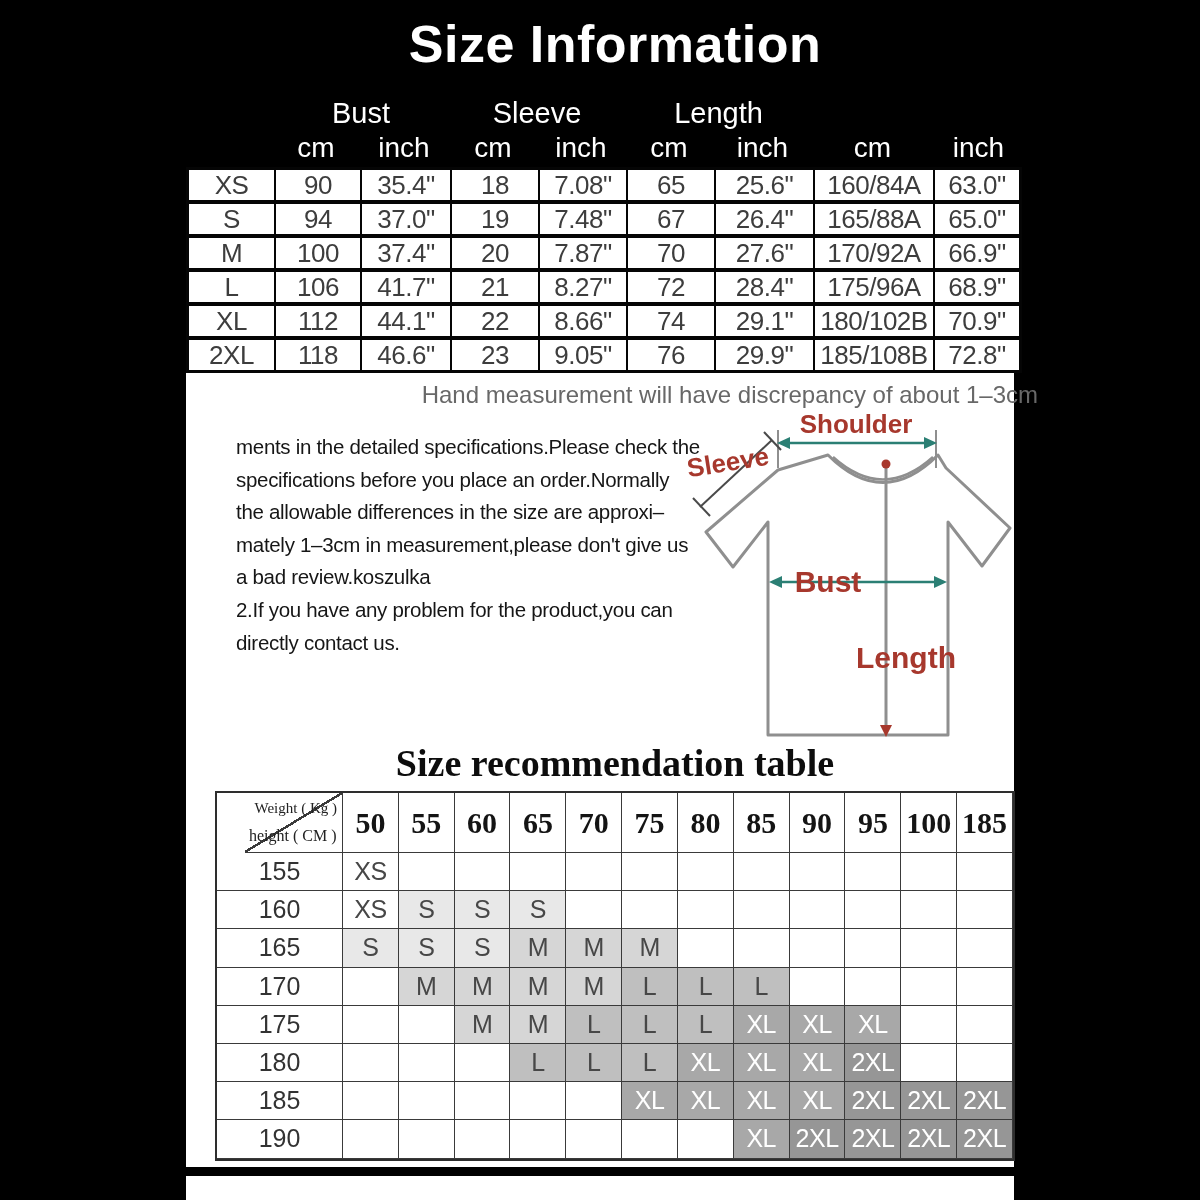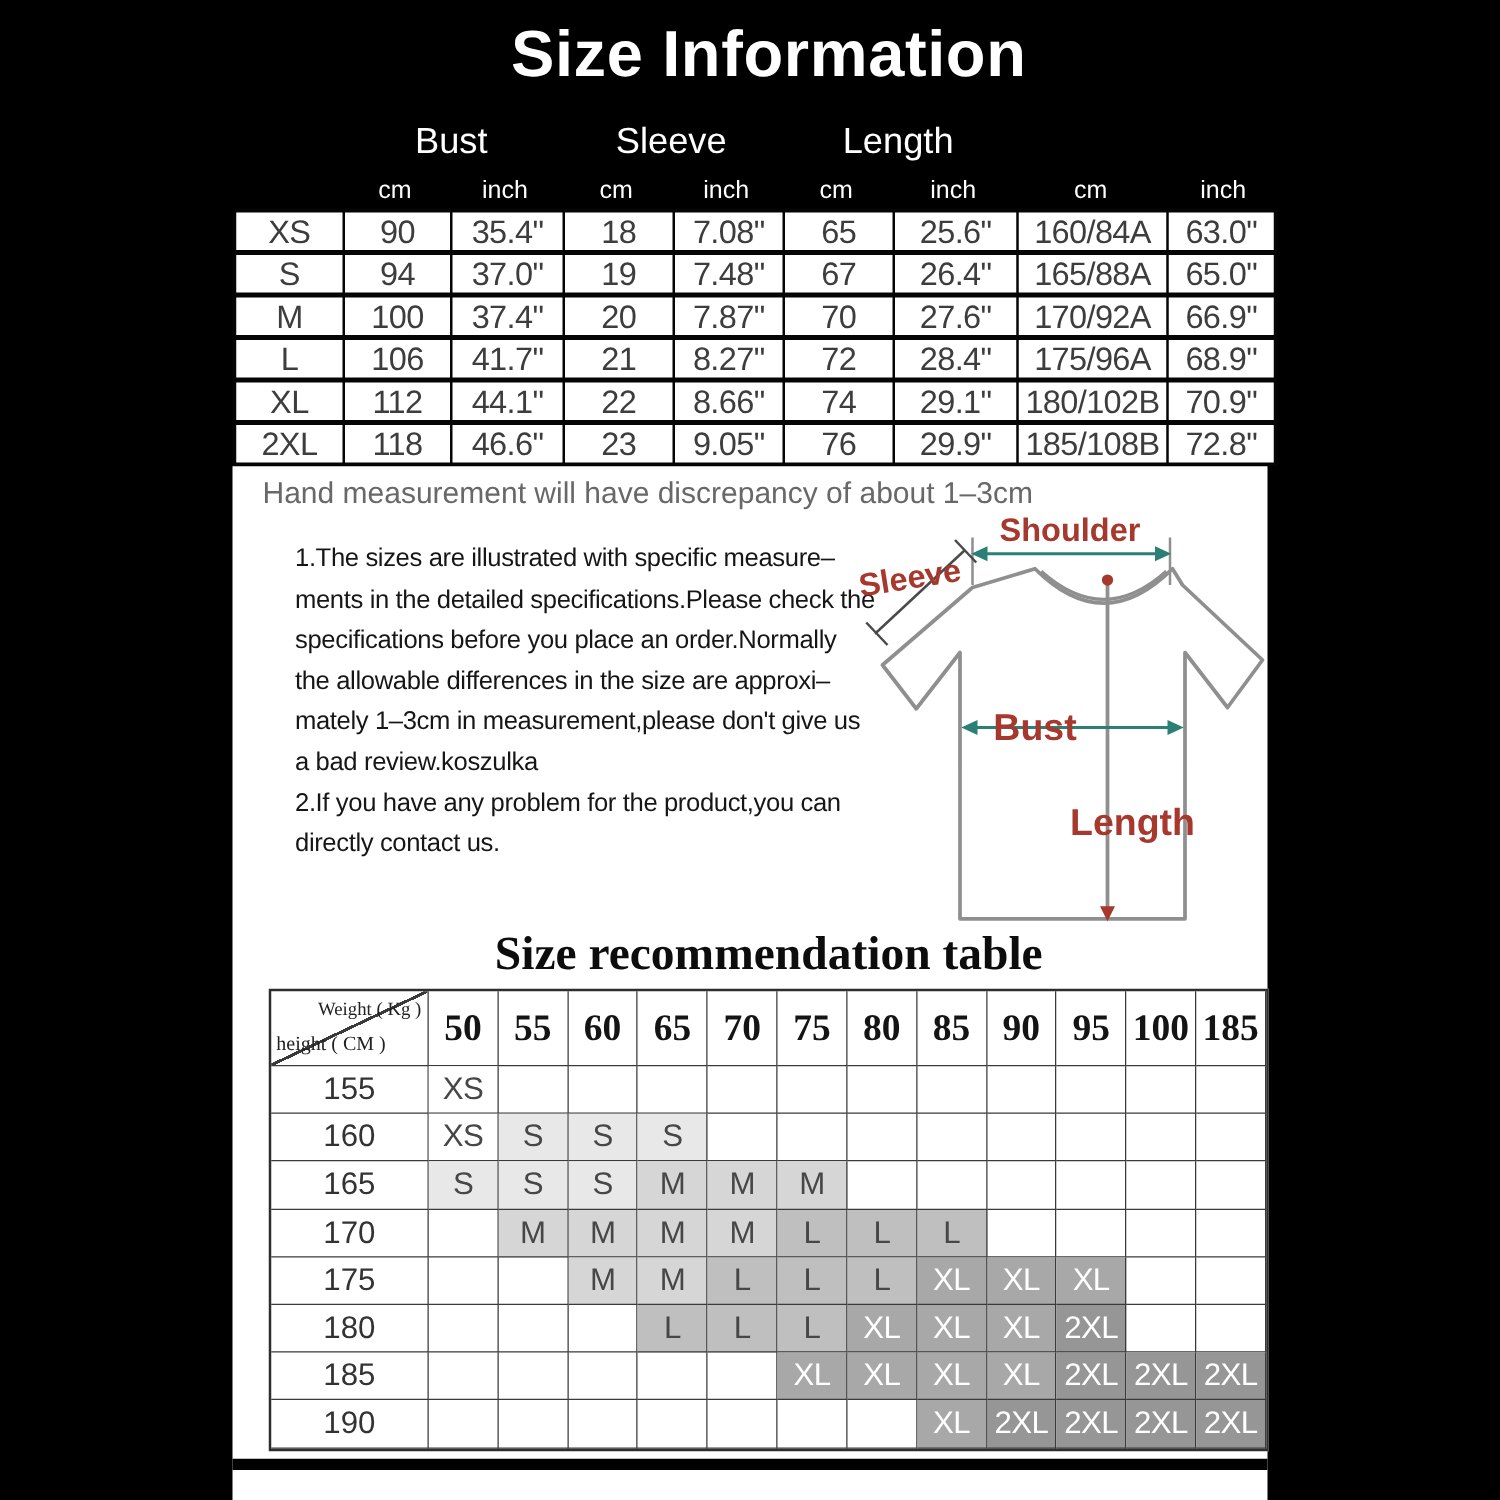--- a/index.html
+++ b/index.html
@@ -9,48 +9,48 @@
   
   #main-title{left:15px;top:14px;width:1200px;text-align:center;color:#fff;
       font-size:52px;font-weight:bold;letter-spacing:0.5px;}
   
   #size-header{left:186px;top:94px;width:838px;display:grid;
       grid-template-columns:87px 86px 90px 88px 88px 88px 99px 121px 91px;
       grid-template-rows:36px 36px;color:#fff;}
   #size-header .corner{grid-column:1;grid-row:1/3;display:flex;align-items:center;justify-content:center;
       font-size:30px;}
   #size-header .group{grid-row:1;text-align:center;font-size:29px;align-self:end;}
-  #size-header .sub{grid-row:2;text-align:center;font-size:20px;align-self:end;padding-bottom:2px;}
+  #size-header .sub{grid-row:2;text-align:center;font-size:28px;align-self:end;padding-bottom:2px;}
   .g-bust{grid-column:2/4}.g-sleeve{grid-column:4/6}.g-length{grid-column:6/8}.g-height{grid-column:8/10}
   
   #size-table{left:186px;top:167px;width:836px;background:#050505;padding:3px;box-sizing:border-box;
       display:grid;grid-template-columns:85px 84px 88px 86px 86px 86px 97px 118px 84px;
       grid-auto-rows:30px;gap:4px 2px;}
   #size-table .cell{background:#fff;color:#3d3d3d;font-size:26px;letter-spacing:-0.5px;
       display:flex;align-items:center;justify-content:center;white-space:nowrap;}
   
   #panel{left:186px;top:373px;width:828px;height:827px;background:#fff;}
   #footer-bar{left:186px;top:1167px;width:828px;height:9px;background:#000;}
-  #banner{left:210px;top:381px;width:828px;text-align:left;color:#686868;font-size:24px;}
+  #banner{left:210px;top:381px;width:828px;text-align:right;color:#686868;font-size:24px;}
   #notes{left:236px;top:431px;color:#161616;font-size:20.5px;line-height:32.6px;letter-spacing:-0.3px;}
   #notes div{white-space:nowrap;}
   
   #rec-title{left:0px;top:741px;width:1230px;text-align:center;color:#0d0d0d;
       font-family:"Liberation Serif",serif;font-weight:bold;font-size:38px;}
   #rec-table{left:215px;top:791px;width:800px;height:370px;box-sizing:border-box;
       border:2px solid #2e2e2e;background:#fff;display:grid;
       grid-template-columns:126px repeat(12,1fr);
       grid-template-rows:60px repeat(8,38.2px);}
   #rec-table .rcell{border-right:1.5px solid #3a3a3a;border-bottom:1.5px solid #3a3a3a;
       box-sizing:border-box;display:flex;align-items:center;justify-content:center;}
   #rec-table .wcell{font-family:"Liberation Serif",serif;font-weight:bold;font-size:30px;color:#141414;}
   #rec-table .hcell{font-size:25px;color:#333;}
   #rec-table .dcell{font-size:25px;color:#474747;letter-spacing:-0.5px;}
   #rec-corner{position:relative;
-      background:linear-gradient(to bottom right,transparent calc(50% - 1.2px),#3a3a3a calc(50% - 1.2px),#3a3a3a calc(50% + 1.2px),transparent calc(50% + 1.2px));}
+      background:linear-gradient(to bottom right,transparent calc(50% - 1.2px),#3a3a3a calc(50% - 1.2px),#3a3a3a calc(50% + 1.2px),transparent calc(50% + 1.2px));margin-left:28px;}
   #rec-corner .top{position:absolute;top:7px;right:5px;font-family:"Liberation Serif",serif;font-size:15px;color:#222;}
   #rec-corner .bot{position:absolute;bottom:7px;left:4px;font-family:"Liberation Serif",serif;font-size:16px;color:#222;}
   
   #diagram{left:672px;top:403px;width:348px;height:348px;}
   .dim-label{font-family:"Liberation Sans",sans-serif;font-weight:bold;}
 </style>
 </head>
 <body>
 
 <div class="abs" id="main-title">Size Information</div>
@@ -122,21 +122,20 @@
     <div class="cell">9.05"</div>
     <div class="cell">76</div>
     <div class="cell">29.9"</div>
     <div class="cell">185/108B</div>
     <div class="cell">72.8"</div>
   </div>
 
 <div class="abs" id="panel"></div>
 <div class="abs" id="banner">Hand measurement will have discrepancy of about 1–3cm</div>
 <div class="abs" id="notes">
-  <div>1.The sizes are illustrated with specific measure–</div>
   <div>ments in the detailed specifications.Please check the</div>
   <div>specifications before you place an order.Normally</div>
   <div>the allowable differences in the size are approxi–</div>
   <div>mately 1–3cm in measurement,please don't give us</div>
   <div>a bad review.koszulka</div>
   <div>2.If you have any problem for the product,you can</div>
   <div>directly contact us.</div>
 </div>
 
 <svg class="abs" id="diagram" viewBox="672 403 348 348" xmlns="http://www.w3.org/2000/svg">

